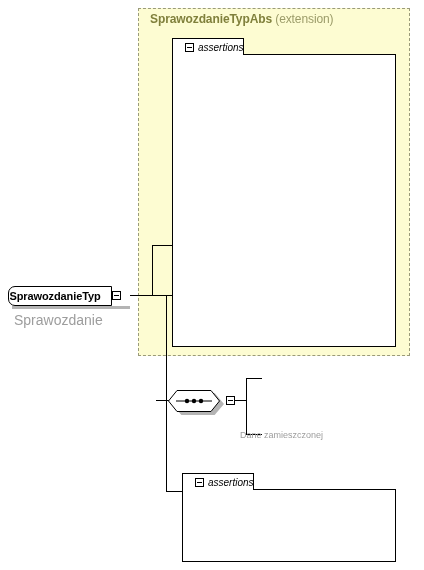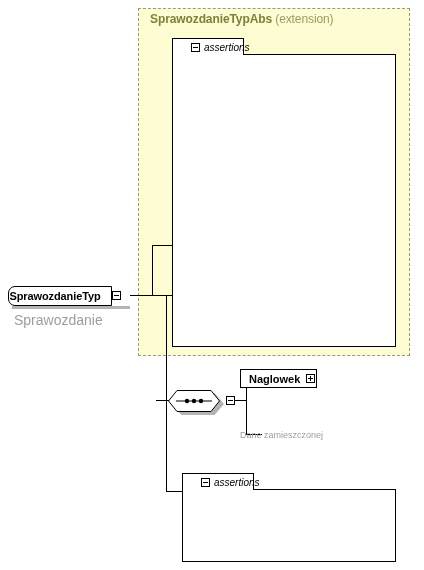--- a/index.html
+++ b/index.html
@@ -42,21 +42,21 @@
     color: #9c9c6a;
   }
   .assert-tab {
     height: 17px;
     background: #ffffff;
     border: 1px solid #000000;
     border-bottom: none;
     box-sizing: border-box;
     display: flex;
     align-items: center;
-    padding: 0 6px 0 18px;
+    padding: 0 6px 0 12px;
     z-index: 3;
   }
   .assert-tab .tab-label {
     font-size: 10px;
     font-style: italic;
     color: #000000;
     margin-left: 4px;
     white-space: nowrap;
   }
   .assert-body {
@@ -326,24 +326,20 @@
     <polygon points="9,0.5 43,0.5 51.5,11 43,21.5 9,21.5 0.5,11" fill="#ffffff" stroke="#000000" stroke-width="1"></polygon>
     <line x1="8" y1="11" x2="44" y2="11" stroke="#000000" stroke-width="1"></line>
     <circle cx="19" cy="11" r="2.2" fill="#000000"></circle>
     <circle cx="26" cy="11" r="2.2" fill="#000000"></circle>
     <circle cx="33" cy="11" r="2.2" fill="#000000"></circle>
   </svg>
   <span class="expander" id="seq-expander"></span>
 </div>
 
 <div class="abs elem-node" style="left:240px; top:369px;">
-  <div class="elem-box shadowed" style="width:77px;">
-    <span class="elem-label">Naglowek</span>
-    <span class="expander plus"></span>
-  </div>
 </div>
 
 <div class="abs elem-node" style="left:240px; top:425px;">
   <div class="elem-caption">Dane zamieszczonej</div>
 </div>
 
 <div class="abs assert-tab" style="left:182px; top:473px; width:72px;">
   <span class="expander"></span>
   <span class="tab-label">assertions</span>
 </div>

